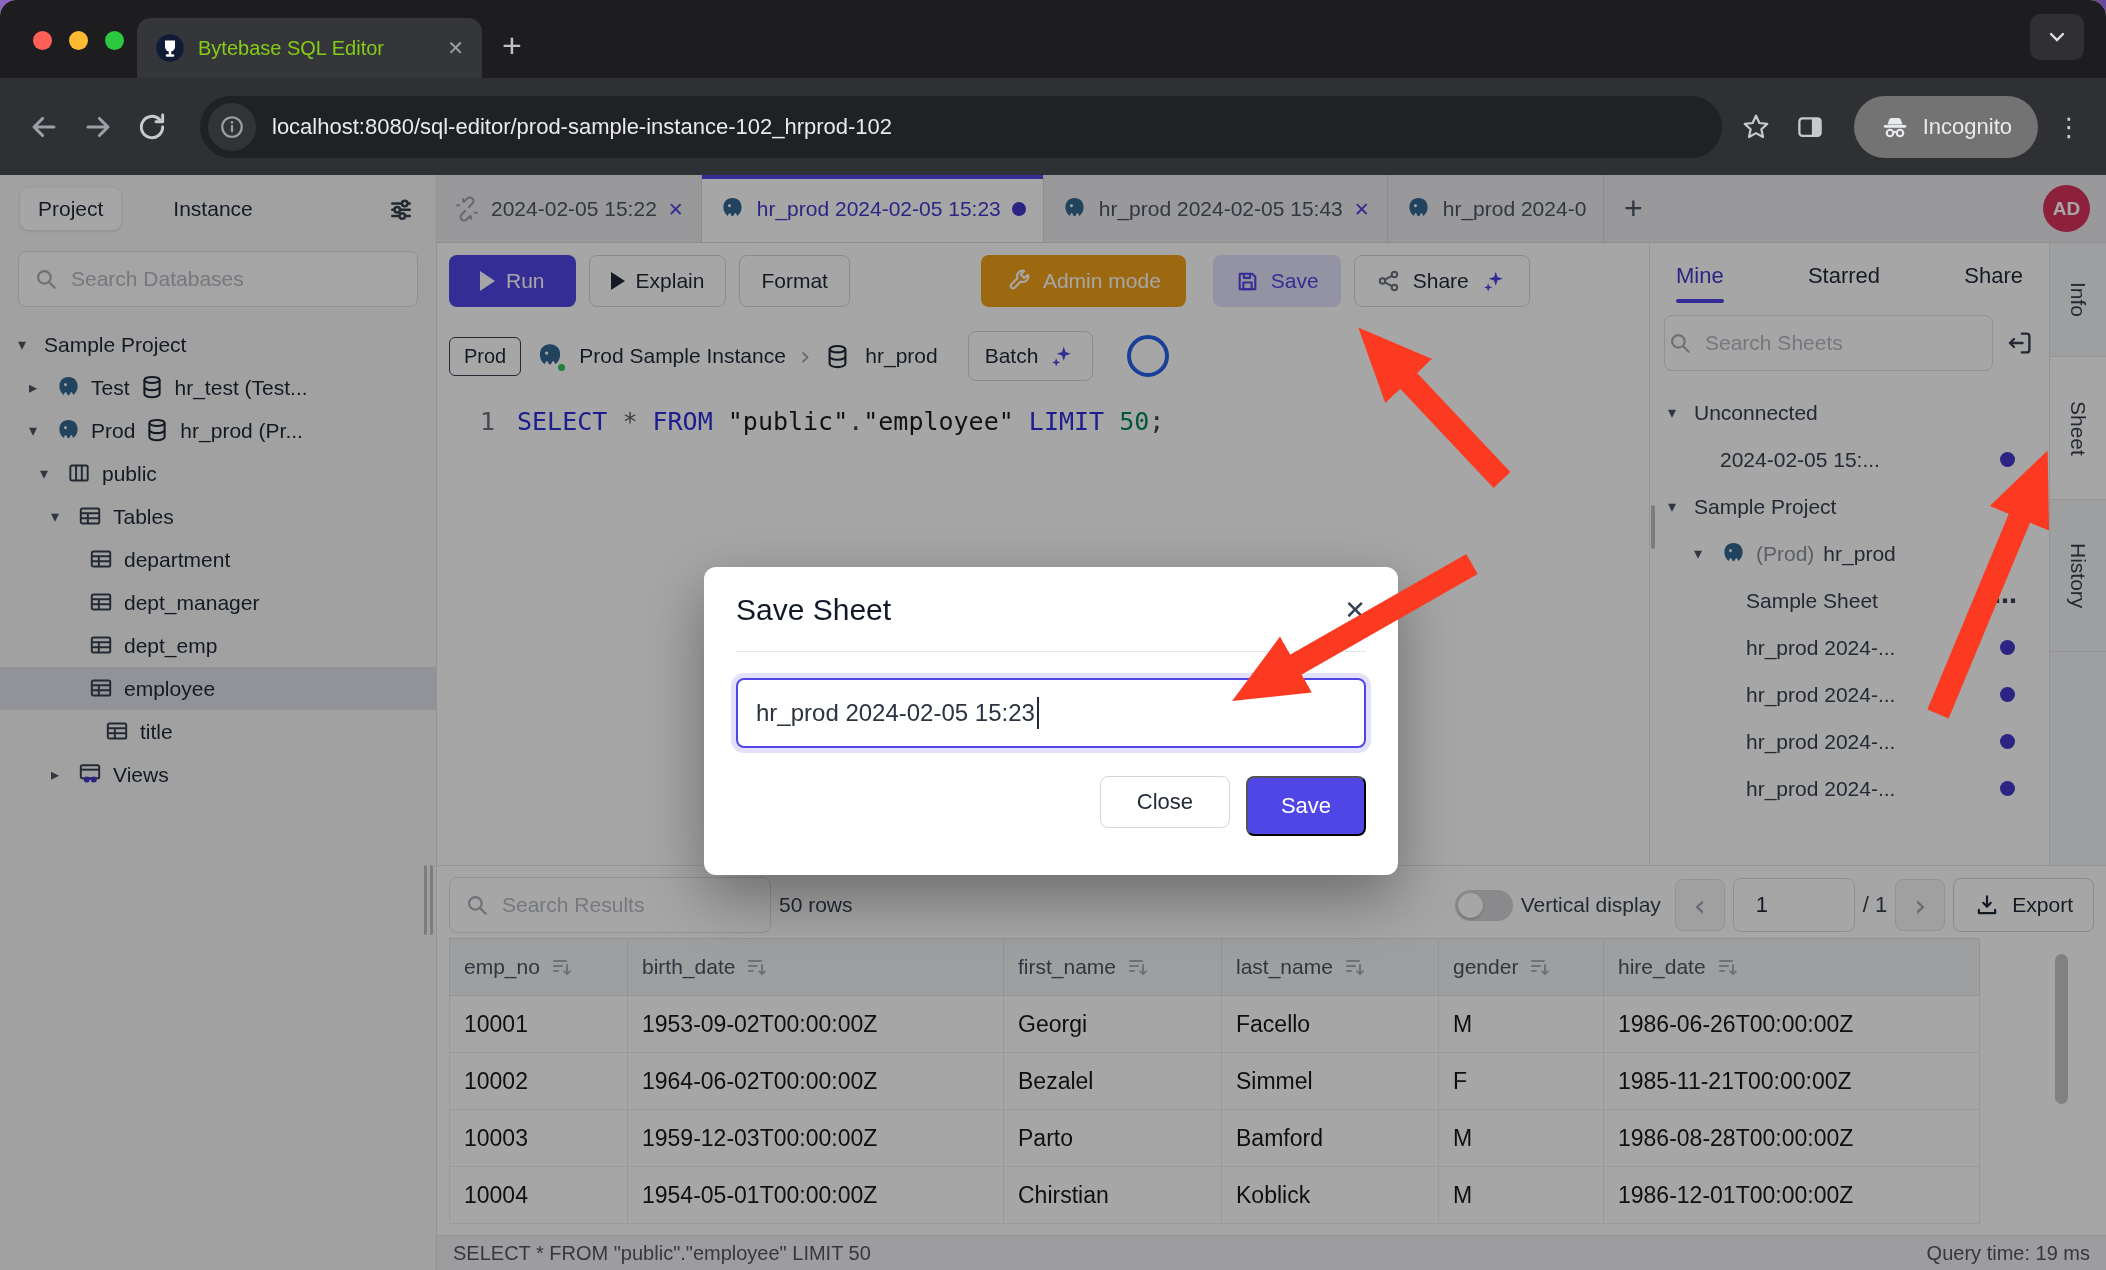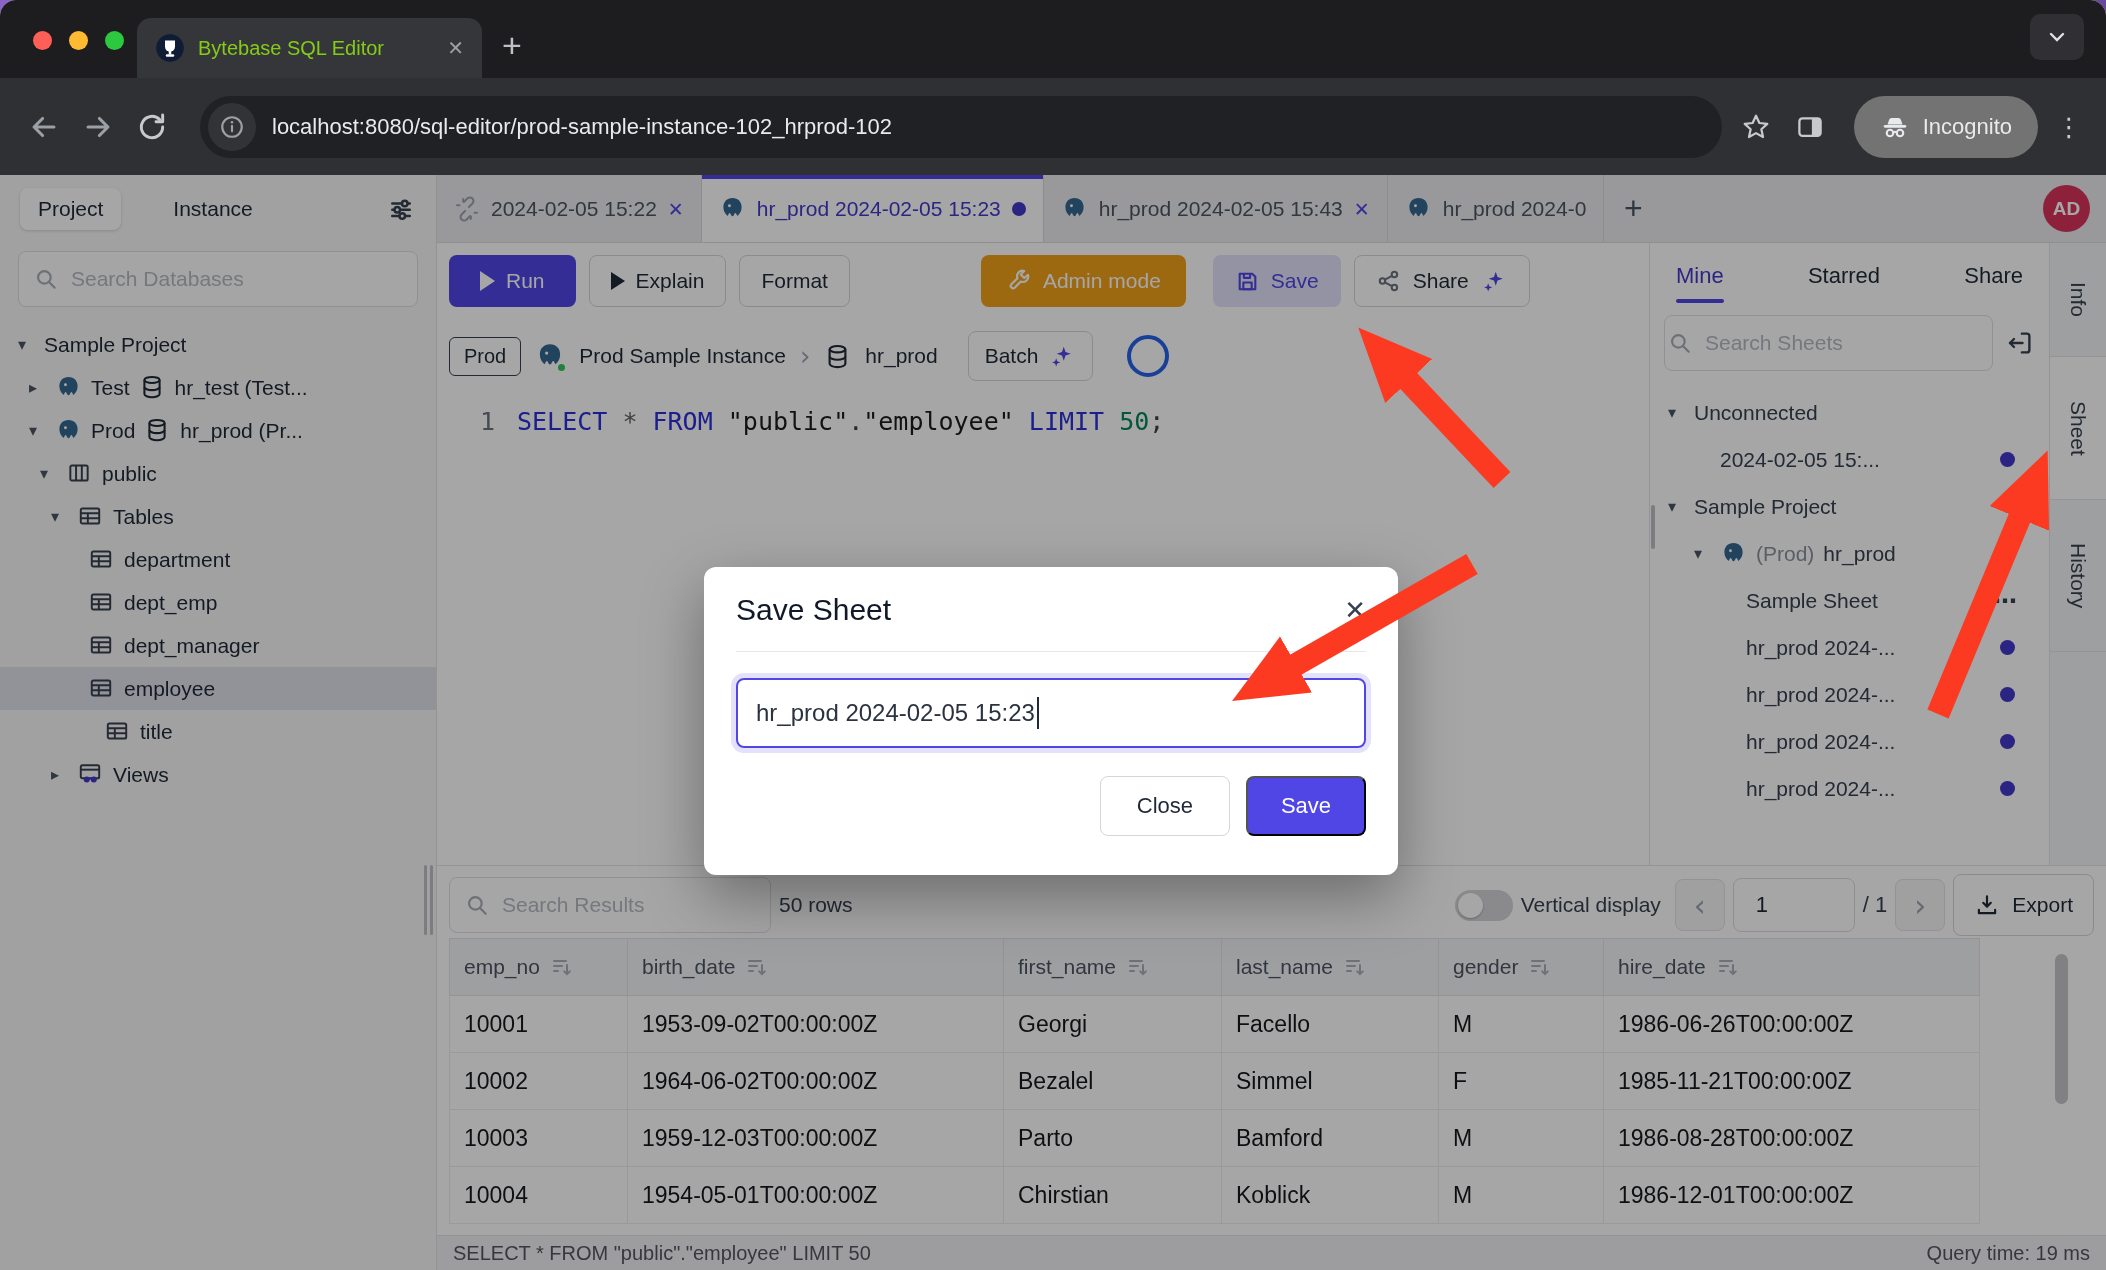--- a/index.html
+++ b/index.html
@@ -100,38 +100,38 @@
   .results{height:370px;flex:none;border-top:1px solid #e3e3e5;background:#fff;position:relative;overflow:hidden}
   .res-toolbar{height:58px;margin:10px 12px 0;display:flex;align-items:center;gap:8px}
   .res-search{width:322px;height:56px;border:1px solid #dfdfe3;border-radius:8px;display:flex;align-items:center;gap:12px;padding:0 14px;color:#b4b9c1;font-size:21px;flex:none}
   .rowcount{font-size:21px;color:#374151}
   .toggle{width:58px;height:31px;border-radius:16px;background:#d4d4d9;position:relative;margin-left:auto;flex:none}
   .toggle .knob{position:absolute;left:3px;top:3px;width:25px;height:25px;border-radius:50%;background:#fff;box-shadow:0 1px 2px rgba(0,0,0,.25)}
   .tog-label{font-size:21px;color:#374151;margin-right:6px}
   .pager-btn{width:50px;height:52px;border:1px solid #e2e2e6;background:#f6f6f8;border-radius:8px;display:flex;align-items:center;justify-content:center;color:#9ca3af;font-size:30px;font-family:"DejaVu Sans",sans-serif}
   .page-input{width:122px;height:54px;border:1px solid #dcdce0;border-radius:8px;display:flex;align-items:center;padding-left:22px;font-size:22px;color:#1f2937}
   .page-total{font-size:22px;color:#374151}
-  .btn-export{height:62px;border:1px solid #d6d6da;border-radius:8px;background:#fff;display:inline-flex;align-items:center;gap:12px;padding:0 20px;font-size:21px;color:#1f2937}
+  .btn-export{height:54px;border:1px solid #d6d6da;border-radius:8px;background:#fff;display:inline-flex;align-items:center;gap:12px;padding:0 20px;font-size:21px;color:#1f2937}
   table.grid{border-collapse:collapse;margin:4px 0 0 12px;font-family:Liberation Sans, sans-serif;table-layout:fixed}
   table.grid th{background:#f3f4f6;border:1px solid #e3e4e6;height:57px;text-align:left;padding:0 0 0 14px;font-weight:400;color:#4b5563;font-size:21px}
   table.grid th .hwrap{display:flex;align-items:center;gap:10px}
   table.grid td{border:1px solid #ededf0;border-top:none;height:57px;padding:0 0 0 14px;font-size:23px;color:#16181d;white-space:nowrap;overflow:hidden}
   .vscroll{position:absolute;right:38px;top:88px;width:13px;height:150px;background:#c6c6cb;border-radius:7px}
   .statusbar{height:35px;flex:none;background:#f2f2f4;border-top:1px solid #e2e2e4;display:flex;align-items:center;justify-content:space-between;padding:0 16px;font-size:20px;color:#55575e}
   
   .dim{position:absolute;top:175px;left:0;right:0;bottom:0;background:rgba(0,0,0,.35);z-index:50}
   .modal{position:absolute;left:704px;top:567px;width:694px;min-height:308px;background:#fff;border-radius:12px;box-shadow:0 22px 60px rgba(0,0,0,.35);z-index:60;padding:26px 32px 24px}
   .modal-head{display:flex;align-items:center}
   .modal-title{font-size:30px;color:#111827}
   .modal-close{margin-left:auto;color:#374151;font-size:26px;font-family:"DejaVu Sans",sans-serif}
   .modal-div{border-top:1px solid #e5e7eb;margin-top:24px}
   .modal-input{margin-top:26px;height:70px;border:2px solid #4f46e5;border-radius:8px;box-shadow:0 0 0 5px rgba(79,70,229,.16);display:flex;align-items:center;padding:0 18px;font-size:24px;color:#2b3340}
   .caret{display:inline-block;width:2px;height:32px;background:#1f2937;margin-left:2px;vertical-align:-7px}
   .modal-actions{margin-top:28px;display:flex;justify-content:flex-end;gap:16px}
-  .btn-close{height:60px;min-width:126px;border:1px solid #d6d6da;border-radius:8px;background:#fff;font-size:22px;color:#1f2937;display:inline-flex;align-items:center;justify-content:center;padding:0 36px}
+  .btn-close{height:52px;min-width:126px;border:1px solid #d6d6da;border-radius:8px;background:#fff;font-size:22px;color:#1f2937;display:inline-flex;align-items:center;justify-content:center;padding:0 36px}
   .btn-msave{height:60px;min-width:120px;border-radius:8px;background:#4f46e5;font-size:22px;color:#fff;display:inline-flex;align-items:center;justify-content:center;padding:0 26px}
   .arrows{position:absolute;inset:0;z-index:70;pointer-events:none}
 </style>
 </head>
 <body>
 
 <div class="window">
 
   <div class="tabstrip">
     <div class="traffic">
@@ -309,31 +309,31 @@
             <span class="tseg">department</span>
           </div>
           <div class="tree-row" style="padding-left: 62px;">
             <span class="arrow"></span>
             <span class="icn ticon">
               <svg width="26" height="26" viewBox="0 0 24 24" fill="none" stroke="#374151" stroke-width="1.8">
                 <rect x="3.5" y="5" width="17" height="14" rx="1.5"></rect>
                 <path d="M3.5 9.5h17M3.5 14h17M10 9.5V19"></path>
               </svg>
             </span>
-            <span class="tseg">dept_emp</span>
+            <span class="tseg">dept_manager</span>
           </div>
           <div class="tree-row" style="padding-left: 62px;">
             <span class="arrow"></span>
             <span class="icn ticon">
               <svg width="26" height="26" viewBox="0 0 24 24" fill="none" stroke="#374151" stroke-width="1.8">
                 <rect x="3.5" y="5" width="17" height="14" rx="1.5"></rect>
                 <path d="M3.5 9.5h17M3.5 14h17M10 9.5V19"></path>
               </svg>
             </span>
-            <span class="tseg">dept_manager</span>
+            <span class="tseg">dept_emp</span>
           </div>
           <div class="tree-row selected" style="padding-left: 62px;">
             <span class="arrow"></span>
             <span class="icn ticon">
               <svg width="26" height="26" viewBox="0 0 24 24" fill="none" stroke="#374151" stroke-width="1.8">
                 <rect x="3.5" y="5" width="17" height="14" rx="1.5"></rect>
                 <path d="M3.5 9.5h17M3.5 14h17M10 9.5V19"></path>
               </svg>
             </span>
             <span class="tseg">employee</span>

